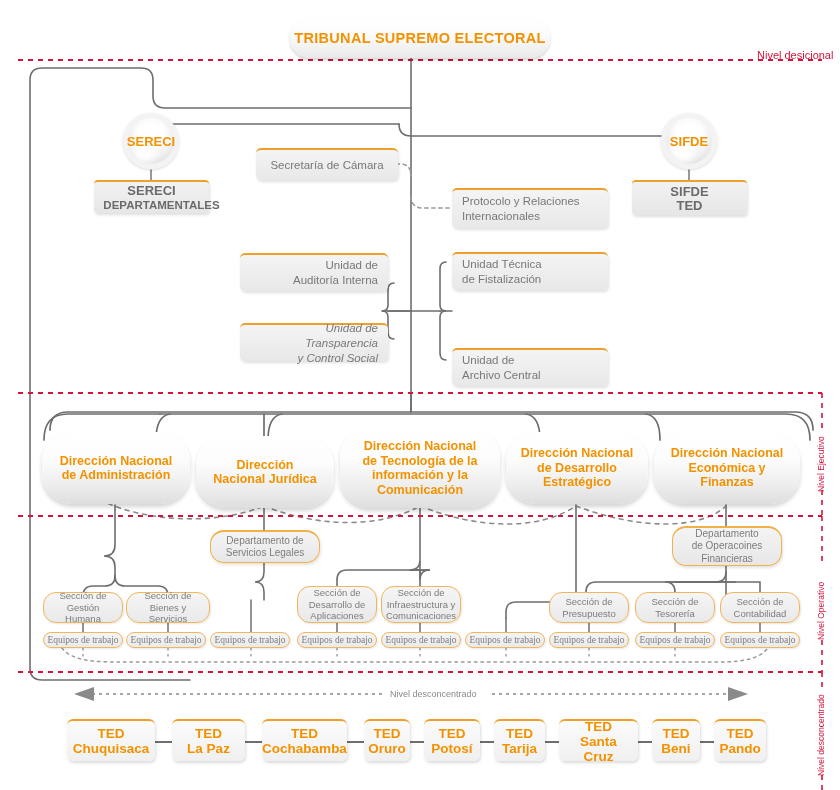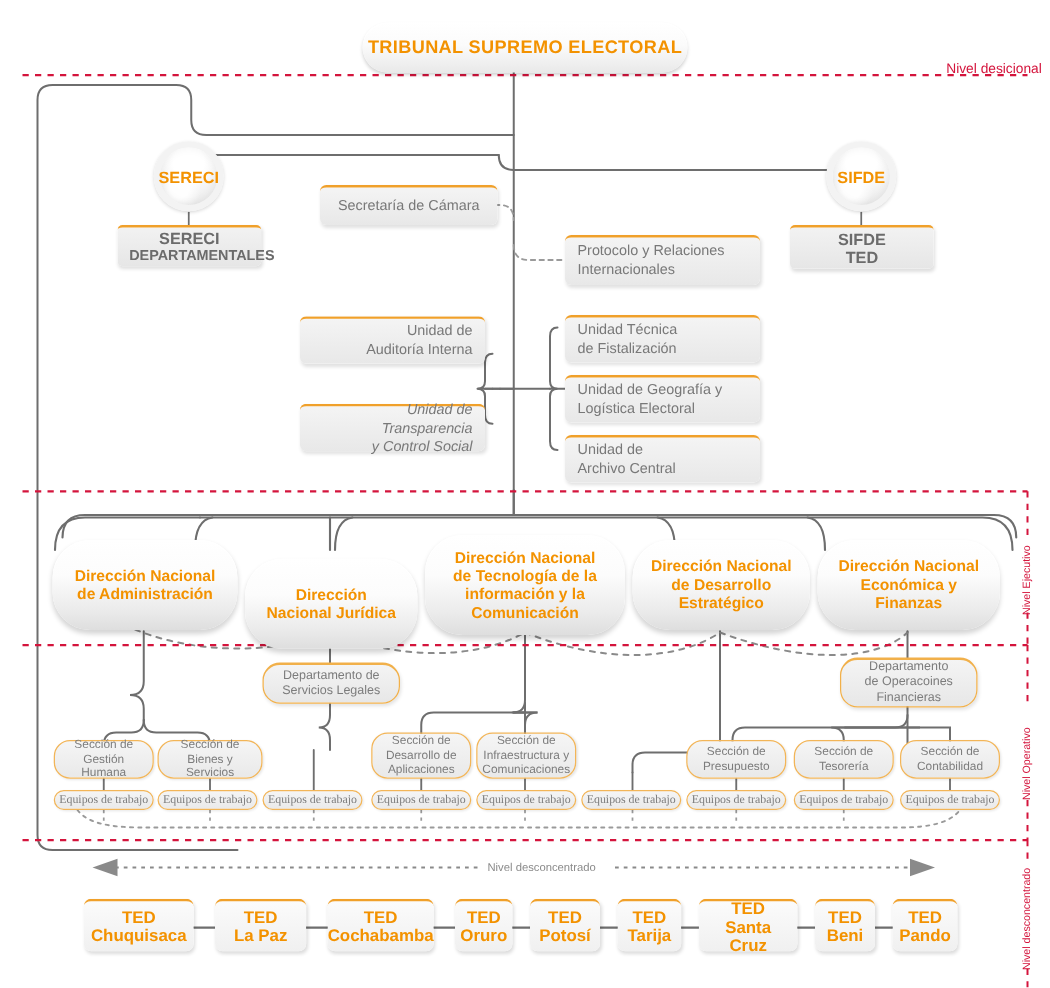--- a/index.html
+++ b/index.html
@@ -282,28 +282,27 @@
     <span style="font-size:11.5px;margin-left:20px;">DEPARTAMENTALES</span>
   </div>
   <div class="node gbox bold" style="left:632px;top:180px;width:115px;height:35px;flex-direction:column;">
     <span>SIFDE</span>
     <span>TED</span>
   </div>
 
   <div class="node unit" style="left:256px;top:148px;width:142px;height:32px;justify-content:center;">Secretaría de Cámara</div>
   <div class="node unit left" style="left:452px;top:188px;width:156px;height:40px;">Protocolo y Relaciones<br>Internacionales</div>
   <div class="node unit left" style="left:452px;top:252px;width:156px;height:38px;">Unidad Técnica<br>de Fistalización</div>
-  <div class="node unit left" style="left:452px;top:300px;width:156px;height:38px;">Unidad de Geografía y<br>Logística Electoral</div>
   <div class="node unit left" style="left:452px;top:348px;width:156px;height:38px;">Unidad de<br>Archivo Central</div>
 
   <div class="node unit right" style="left:240px;top:253px;width:148px;height:38px;">Unidad de<br>Auditoría Interna</div>
   <div class="node unit right" style="left:240px;top:323px;width:148px;height:38px;font-style:italic;">Unidad de Transparencia<br>y Control Social</div>
 
   <div class="node dir" style="left:42px;top:432px;width:148px;height:72px;">Dirección Nacional<br>de Administración</div>
-  <div class="node dir" style="left:196px;top:447px;width:138px;height:72px;">Dirección<br>Nacional Jurídica</div>
+  <div class="node dir" style="left:196px;top:436px;width:138px;height:72px;">Dirección<br>Nacional Jurídica</div>
   <div class="node dir" style="left:340px;top:428px;width:160px;height:80px;">Dirección Nacional<br>de Tecnología de la<br>información y la<br>Comunicación</div>
   <div class="node dir" style="left:506px;top:432px;width:142px;height:72px;">Dirección Nacional<br>de Desarrollo<br>Estratégico</div>
   <div class="node dir" style="left:654px;top:432px;width:146px;height:72px;">Dirección Nacional<br>Económica y Finanzas</div>
 
   <div class="node dept" style="left:210px;top:530px;width:110px;height:33px;">Departamento de<br>Servicios Legales</div>
   <div class="node dept" style="left:672px;top:526px;width:110px;height:40px;border-radius:14px;">Departamento<br>de Operacoines<br>Financieras</div>
 
   <div class="node sec" style="left:43px;top:592px;width:80px;height:31px;">Sección de<br>Gestión Humana</div>
   <div class="node sec" style="left:126px;top:592px;width:84px;height:31px;">Sección de<br>Bienes y Servicios</div>
   <div class="node sec" style="left:297px;top:586px;width:80px;height:37px;">Sección de<br>Desarrollo de<br>Aplicaciones</div>

